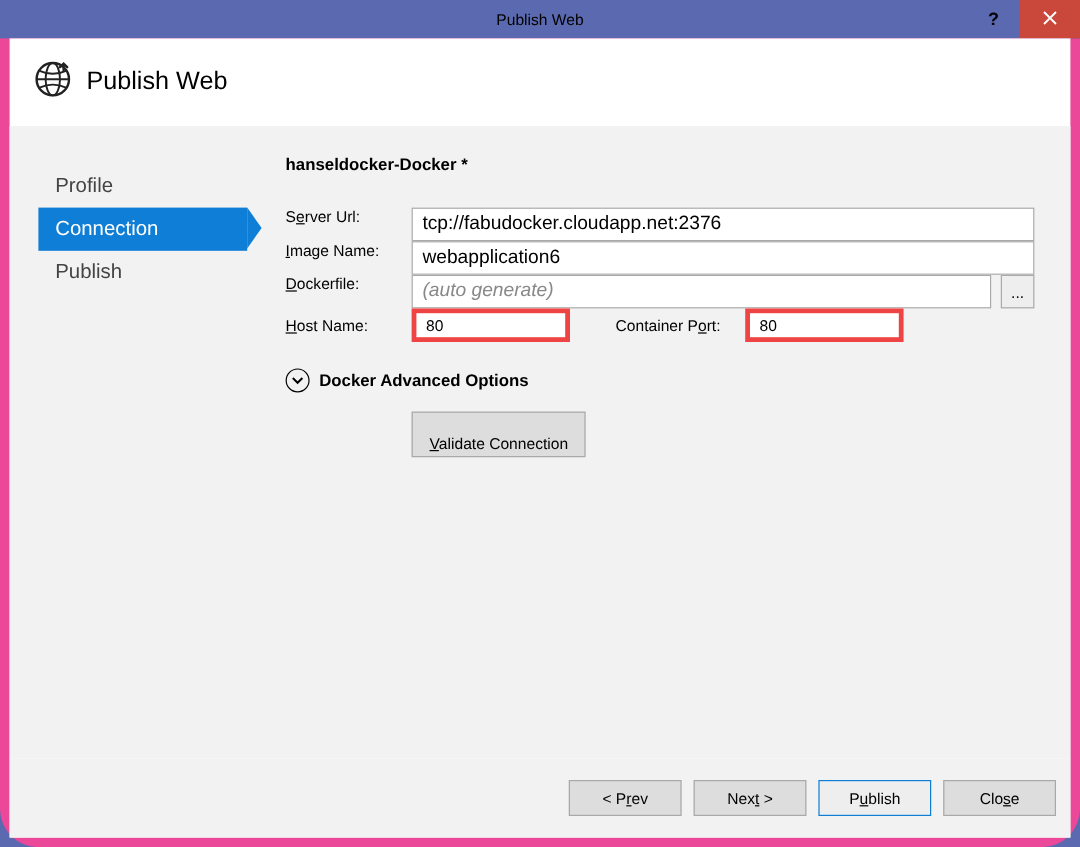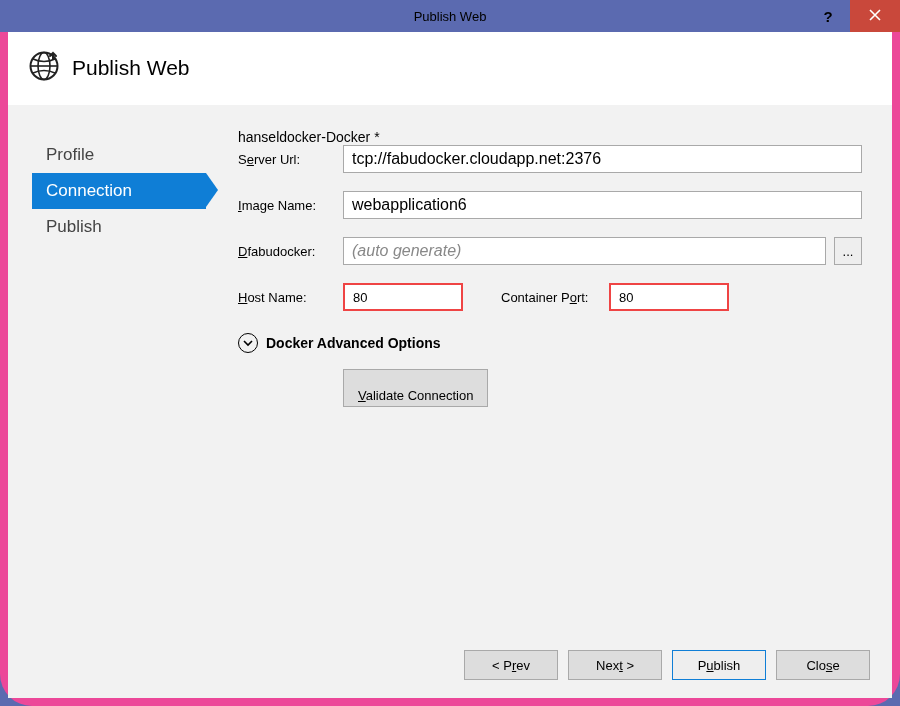--- a/index.html
+++ b/index.html
@@ -105,28 +105,28 @@
       height: 0;
       border-top: 17px solid transparent;
       border-bottom: 17px solid transparent;
       border-left: 12px solid #0f7ed6;
     }
     .main {
       flex: 1;
       padding: 0 30px 0 20px;
     }
     .profile-name {
-      font-weight: 400;
+      font-weight: 700;
       font-size: 14px;
+      margin-bottom: 28px;
       margin-top: 6px;
     }
     .form-row {
       display: flex;
-      align-items: center;
-      margin-bottom: 18px;
+      align-items: flex-start;
     }
     .form-label {
       width: 105px;
       font-size: 13px;
     }
     .form-label .ul { text-decoration: underline; }
     .form-input {
       flex: 1;
       height: 28px;
       border: 1px solid #a9a9a9;
@@ -143,23 +143,23 @@
       background: #eee;
       margin-left: 8px;
       cursor: pointer;
       font-size: 13px;
       display: flex;
       align-items: center;
       justify-content: center;
     }
     .port-row { display: flex; align-items: center; margin-bottom: 22px; }
     .port-input {
-      width: 120px;
+      width: 132px;
       height: 28px;
-      border: 2px solid #ef4444;
+      border: 4px solid #ef4444;
       padding: 0 8px;
       font-size: 13px;
       font-family: inherit;
       background: #fff;
     }
     .port-spacer { width: 38px; }
     .port-label2 { width: 108px; font-size: 13px; }
     .expander {
       display: flex;
       align-items: center;
@@ -189,21 +189,21 @@
       cursor: pointer;
       font-size: 13px;
       font-family: inherit;
     }
     .footer {
       height: 66px;
       background: #f2f2f2;
       display: flex;
       justify-content: flex-end;
       align-items: center;
-      padding-right: 22px;
+      padding-right: 12px;
       gap: 10px;
     }
     .footer-btn {
       width: 94px;
       height: 30px;
       border: 1px solid #a9a9a9;
       background: #ddd;
       cursor: pointer;
       font-size: 13px;
       font-family: inherit;
@@ -276,21 +276,21 @@
 
         <div class="form-row">
           <div class="form-label">
             <span class="ul">I</span><span>mage Name:</span>
           </div>
           <input class="form-input" type="text" value="webapplication6" style="">
         </div>
 
         <div class="form-row">
           <div class="form-label">
-            <span class="ul">D</span><span>fabudocker:</span>
+            <span class="ul">D</span><span>ockerfile:</span>
           </div>
           <input class="form-input" type="text" placeholder="(auto generate)" style="">
           <button class="browse-btn">
             <span>...</span>
           </button>
         </div>
 
         <div class="port-row">
           <div class="form-label">
             <span class="ul">H</span><span>ost Name:</span>

